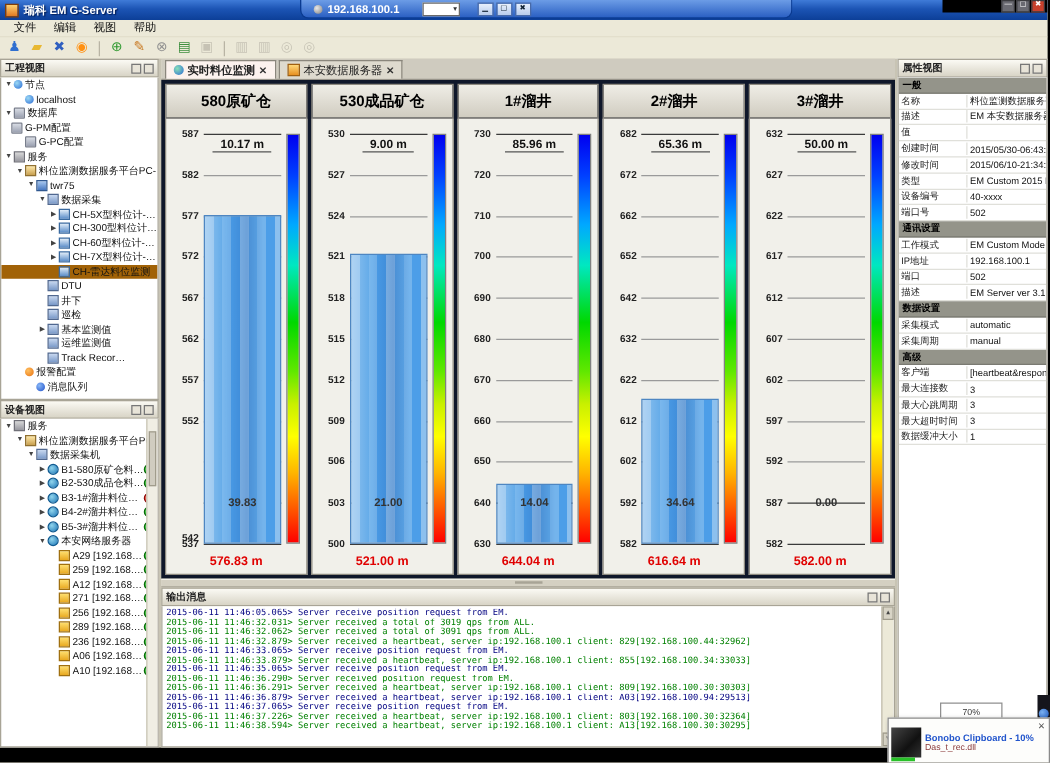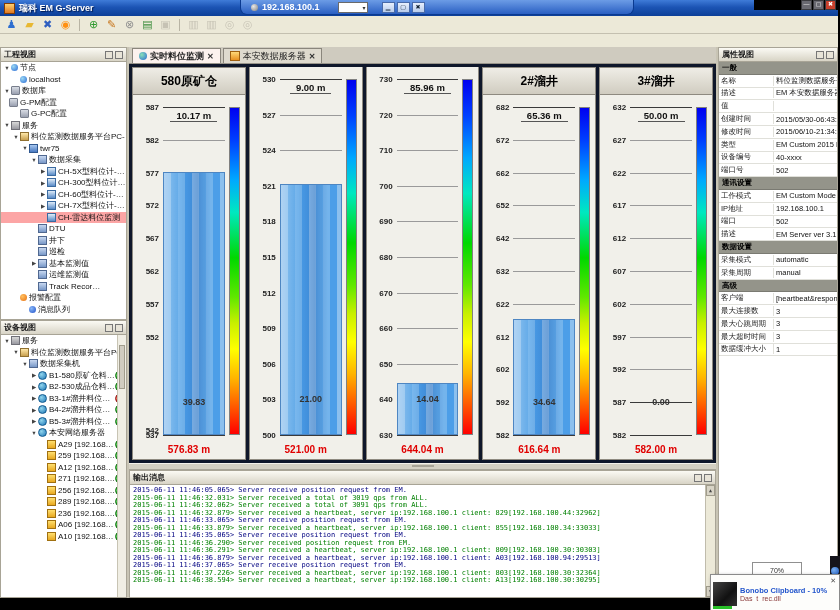--- a/index.html
+++ b/index.html
@@ -43,21 +43,21 @@
   .rightcol{width:120px;border-left:2px solid #c8c4b4;display:flex;flex-direction:column;background:#fff;}
 
   .side-caption{height:13px;background:linear-gradient(#fbfaf4,#d8d4c6);border:1px solid #a8a496;
                 display:flex;align-items:center;justify-content:space-between;padding:0 3px;
                 font-size:8px;font-weight:bold;color:#222;flex:none;}
   .cap-icons{display:flex;gap:2px;}
   .cap-ic{width:6px;height:6px;border:1px solid #777;background:#e8e4d8;}
 
   .treebox{flex:1;background:#fff;border:1px solid #a8a496;border-top:none;overflow:hidden;position:relative;}
   .tree-row{height:11.5px;display:flex;align-items:center;white-space:nowrap;font-size:8px;color:#111;overflow:hidden;}
-  .tree-row.selected{background:#fca5a5;}
+  .tree-row.selected{background:#a16207;}
   .tw-arrow{width:8px;flex:none;font-size:5.5px;color:#444;text-align:center;}
   .tw-icon{width:7px;height:7px;flex:none;margin-right:2px;}
   .tw-label{overflow:hidden;text-overflow:ellipsis;}
   .tw-dot{width:7px;height:7px;border-radius:50%;margin-left:auto;margin-right:2px;flex:none;}
   .dot-green{background:radial-gradient(circle at 35% 30%,#70e870,#0f9010);border:1px solid #0a6a0a;}
   .dot-red{background:radial-gradient(circle at 35% 30%,#ff9080,#d01808);border:1px solid #8a0a0a;}
   .i-globe,.i-globe2{background:radial-gradient(circle at 35% 35%,#9ad8f4,#2a6ad4);border-radius:50%;}
   .i-db{background:linear-gradient(#d8dce4,#9aa0b0);border:1px solid #787e8c;border-radius:1px;}
   .i-srv{background:linear-gradient(#d8d8d8,#9898a0);border:1px solid #707078;}
   .i-host{background:linear-gradient(#ffe8a8,#c8a050);border:1px solid #907030;}
@@ -154,20 +154,26 @@
           <span class="cbtn">✖</span>
         </span>
     </div>
     <div class="corner-black">
         <span class="wbtn">—</span>
         <span class="wbtn">▢</span>
         <span class="wbtn close">✖</span>
       </div>
   </div>
 
+  <div class="menubar">
+      <span class="menu-item">文件</span>
+      <span class="menu-item">编辑</span>
+      <span class="menu-item">视图</span>
+      <span class="menu-item">帮助</span>
+    </div>
 
   <div class="toolbar">
       <span class="tbtn" style="color: rgb(47, 111, 208);">♟</span>
       <span class="tbtn" style="color: rgb(232, 184, 50);">▰</span>
       <span class="tbtn" style="color: rgb(47, 95, 192);">✖</span>
       <span class="tbtn" style="color: rgb(255, 144, 18);">◉</span>
       <span class="tsep"></span>
       <span class="tbtn" style="color: rgb(47, 154, 47);">⊕</span>
       <span class="tbtn" style="color: rgb(200, 120, 32);">✎</span>
       <span class="tbtn" style="color: rgb(144, 144, 144);">⊗</span>
@@ -464,20 +470,21 @@
               <div class="g-line dark" style="top: calc(100% - 24px);"></div>
               <span class="g-ticklab" style="top: calc(100% - 24px);">537</span>
               <div class="g-fill" style="bottom: 24px; height: calc(79.66% - 28.6776px);"></div>
               <div class="g-head-val" style="top: calc(15px);"><span>10.17 m</span></div>
               <div class="g-fill-val" style="top: calc(90% - 20.4px);">39.83</div>
               <div class="g-strip" style="top: 12px; bottom: 24px;"></div>
               <div class="g-bot-val">576.83 m</div>
             </div>
           </div>
           <div class="gauge">
+            <div class="g-head">530成品矿仓</div>
             <div class="g-body">
               <div class="g-line dark" style="top: calc(0% + 12px);"></div>
               <span class="g-ticklab" style="top: calc(0% + 12px);">530</span>
               <div class="g-line" style="top: calc(10% + 8.4px);"></div>
               <span class="g-ticklab" style="top: calc(10% + 8.4px);">527</span>
               <div class="g-line" style="top: calc(20% + 4.8px);"></div>
               <span class="g-ticklab" style="top: calc(20% + 4.8px);">524</span>
               <div class="g-line" style="top: calc(30% + 1.2px);"></div>
               <span class="g-ticklab" style="top: calc(30% + 1.2px);">521</span>
               <div class="g-line" style="top: calc(40% - 2.4px);"></div>
@@ -495,20 +502,21 @@
               <div class="g-line dark" style="top: calc(100% - 24px);"></div>
               <span class="g-ticklab" style="top: calc(100% - 24px);">500</span>
               <div class="g-fill" style="bottom: 24px; height: calc(70% - 25.2px);"></div>
               <div class="g-head-val" style="top: calc(15px);"><span>9.00 m</span></div>
               <div class="g-fill-val" style="top: calc(90% - 20.4px);">21.00</div>
               <div class="g-strip" style="top: 12px; bottom: 24px;"></div>
               <div class="g-bot-val">521.00 m</div>
             </div>
           </div>
           <div class="gauge">
+            <div class="g-head">1#溜井</div>
             <div class="g-body">
               <div class="g-line dark" style="top: calc(0% + 12px);"></div>
               <span class="g-ticklab" style="top: calc(0% + 12px);">730</span>
               <div class="g-line" style="top: calc(10% + 8.4px);"></div>
               <span class="g-ticklab" style="top: calc(10% + 8.4px);">720</span>
               <div class="g-line" style="top: calc(20% + 4.8px);"></div>
               <span class="g-ticklab" style="top: calc(20% + 4.8px);">710</span>
               <div class="g-line" style="top: calc(30% + 1.2px);"></div>
               <span class="g-ticklab" style="top: calc(30% + 1.2px);">700</span>
               <div class="g-line" style="top: calc(40% - 2.4px);"></div>

